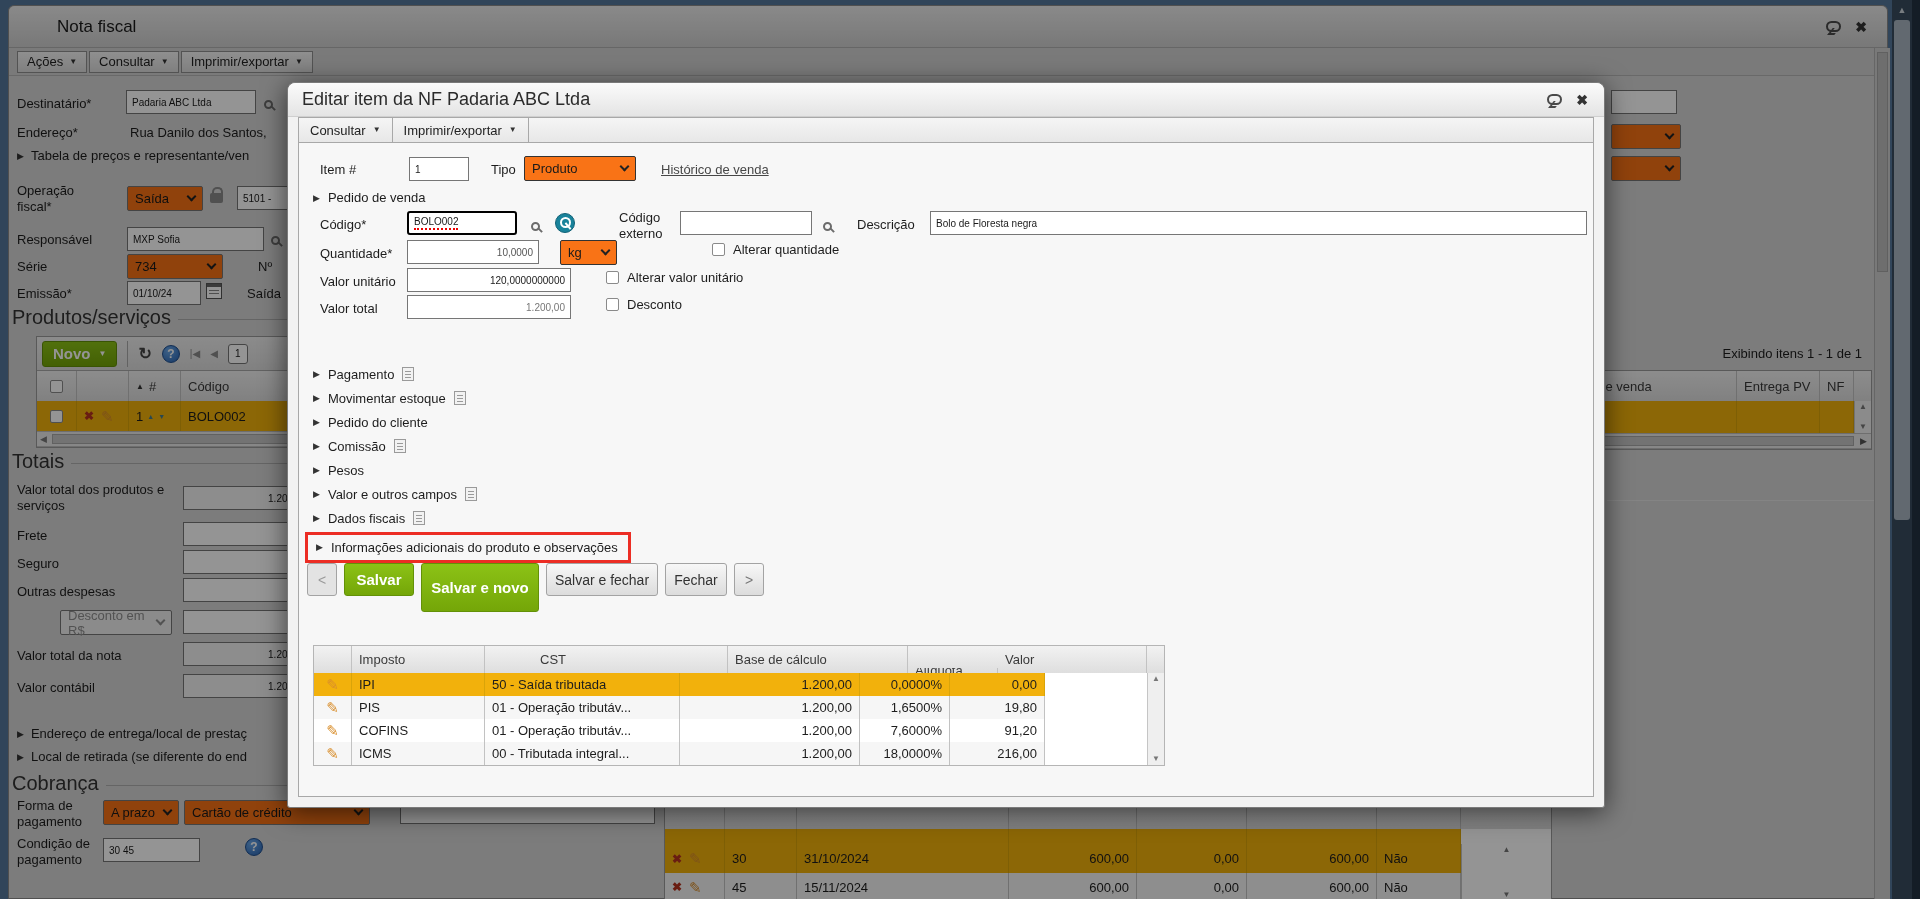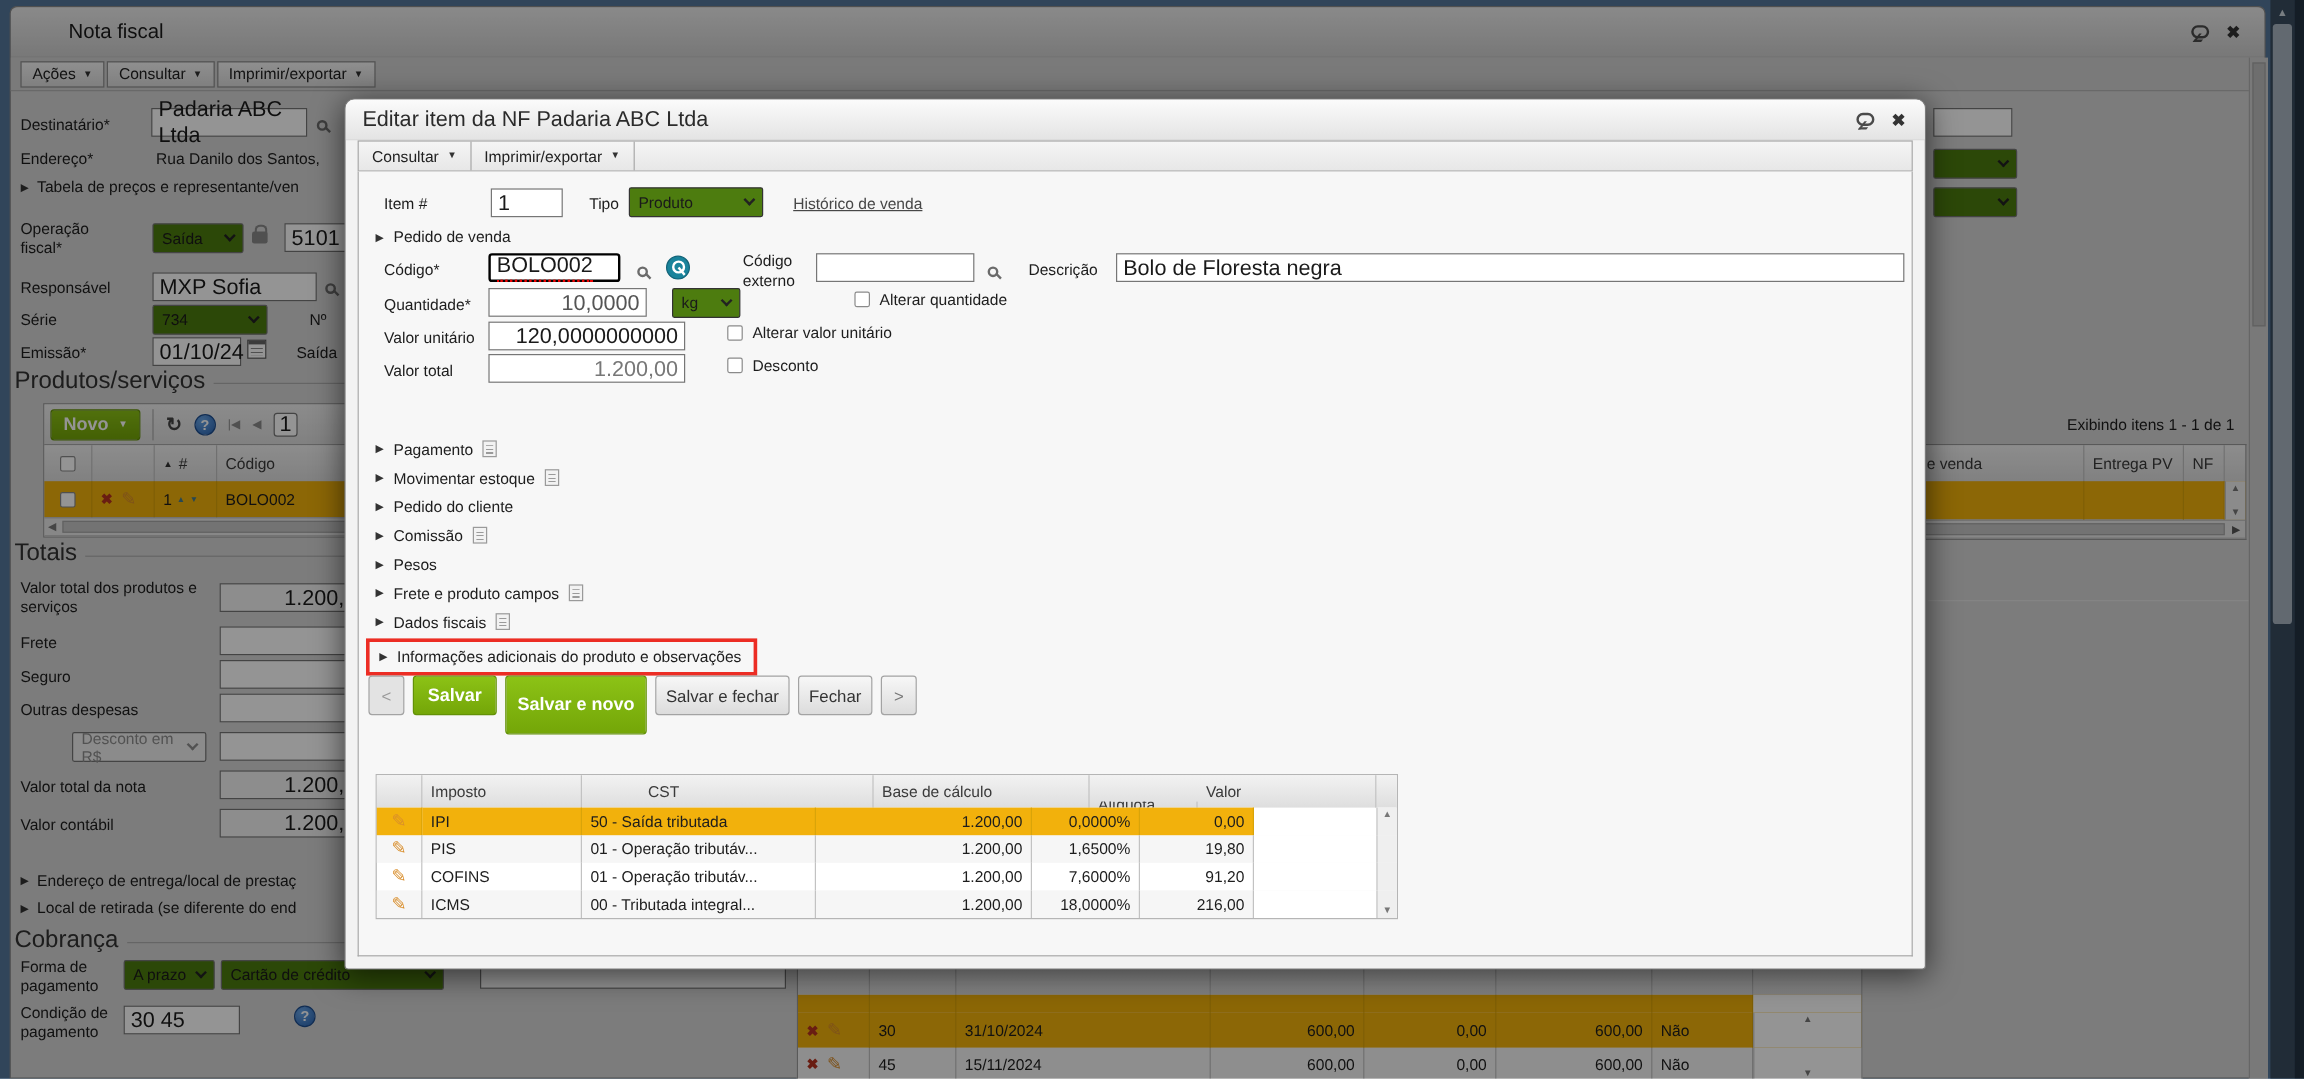--- a/index.html
+++ b/index.html
@@ -40,24 +40,24 @@
   .keyicon { width:20px; height:20px; border-radius:50%; background:#19839b; border:1px solid #116277; position:relative; display:inline-block; }
   .keyicon::before { content:''; position:absolute; width:7px; height:7px; border:2px solid #fff; border-radius:50%; top:3px; left:4px; }
   .keyicon::after { content:''; position:absolute; width:2px; height:8px; background:#fff; bottom:2px; right:5px; transform:rotate(-40deg); }
   .cb { width:13px; height:13px; border:1px solid #8a8a8a; background:#fff; border-radius:2px; display:inline-block; }
   .docicon { width:12px; height:14px; border:1px solid #9a9a9a; background:#f2f2f2; display:inline-block; position:relative; }
   .docicon::after { content:''; position:absolute; top:3px; left:2px; right:2px; height:8px;
                     background:repeating-linear-gradient(#9a9a9a 0 1px, transparent 1px 3px); }
   .exparrow { font-size:9px; color:#333; }
 
   
-  .inp { background:#fff; border:1px solid #767676; height:24px; padding:0 5px; font-size:18px;
+  .inp { background:#fff; border:1px solid #767676; height:24px; padding:0 5px; font-size:10px;
          display:flex; align-items:center; color:#1a1a1a; }
   .inp.right { justify-content:flex-end; }
-  .sel { background:#4d7c0f; border:1px solid #767676; height:25px; padding:0 7px; font-size:13px;
+  .sel { background:#f97316; border:1px solid #767676; height:25px; padding:0 7px; font-size:13px;
          display:flex; align-items:center; justify-content:space-between; gap:8px; color:#1a1a1a; border-radius:2px; }
   .chev { width:7px; height:7px; border-right:2px solid #222; border-bottom:2px solid #222;
           transform:rotate(45deg); margin-top:-4px; flex:none; }
   .legendrow { display:flex; align-items:center; gap:7px; }
   .legendrow .ltext { font-size:20px; color:#333; white-space:nowrap; }
   .legendrow .line { flex:1; border-top:1px solid #aeaeae; margin-top:3px; }
   .lbl2 { line-height:1.25; }
   .nowrap { white-space:nowrap; }
 
   
@@ -517,21 +517,21 @@
           <span class="exparrow">▶</span>
           <span class="lbl">Comissão</span>
           <span class="docicon"></span>
         </div>
         <div class="secrow">
           <span class="exparrow">▶</span>
           <span class="lbl">Pesos</span>
         </div>
         <div class="secrow">
           <span class="exparrow">▶</span>
-          <span class="lbl">Frete e produto campos</span>
+          <span class="lbl">Valor e outros campos</span>
           <span class="docicon"></span>
         </div>
         <div class="secrow">
           <span class="exparrow">▶</span>
           <span class="lbl">Dados fiscais</span>
           <span class="docicon"></span>
         </div>
         <div class="redbox">
           <div class="secrow">
             <span class="exparrow">▶</span>

